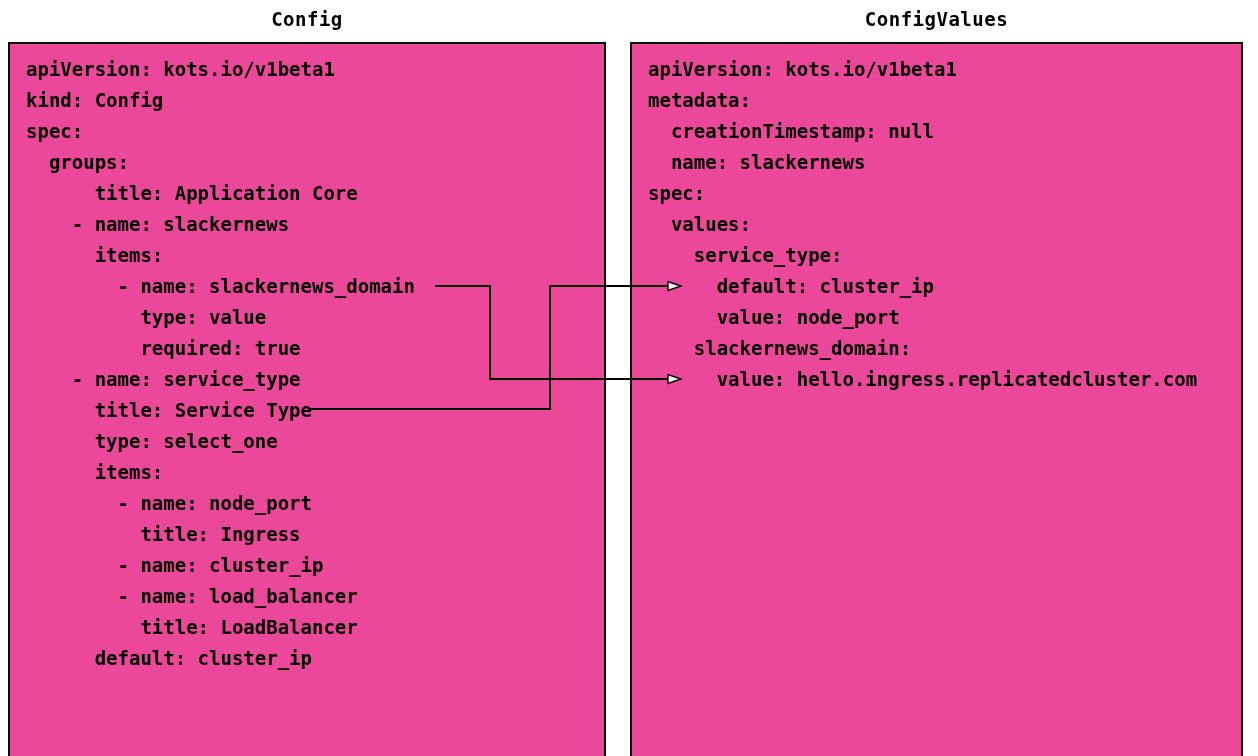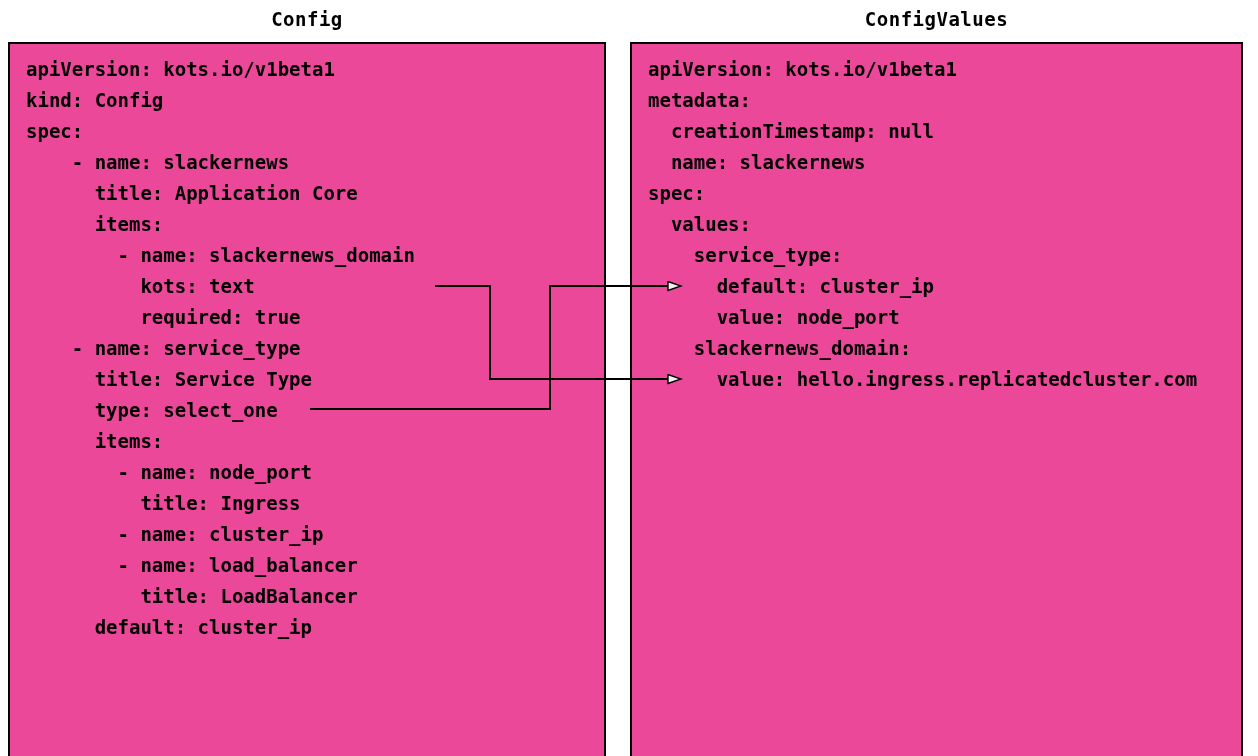--- a/index.html
+++ b/index.html
@@ -60,25 +60,26 @@
 <div class="canvas">
 
   <div class="panel-title" id="config-title">Config</div>
 
   <div class="panel-title" id="values-title">ConfigValues</div>
 
   <div class="code-box" id="config-box">
     <div class="code-line">apiVersion: kots.io/v1beta1</div>
     <div class="code-line">kind: Config</div>
     <div class="code-line">spec:</div>
+    <div class="code-line">  groups:</div>
+    <div class="code-line">      title: Application Core</div>
     <div class="code-line">    - name: slackernews</div>
-    <div class="code-line">      title: Application Core</div>
     <div class="code-line">      items:</div>
     <div class="code-line">        - name: slackernews_domain</div>
-    <div class="code-line">          kots: text</div>
+    <div class="code-line">          type: value</div>
     <div class="code-line">          required: true</div>
     <div class="code-line">    - name: service_type</div>
     <div class="code-line">      title: Service Type</div>
     <div class="code-line">      type: select_one</div>
     <div class="code-line">      items:</div>
     <div class="code-line">        - name: node_port</div>
     <div class="code-line">          title: Ingress</div>
     <div class="code-line">        - name: cluster_ip</div>
     <div class="code-line">        - name: load_balancer</div>
     <div class="code-line">          title: LoadBalancer</div>

